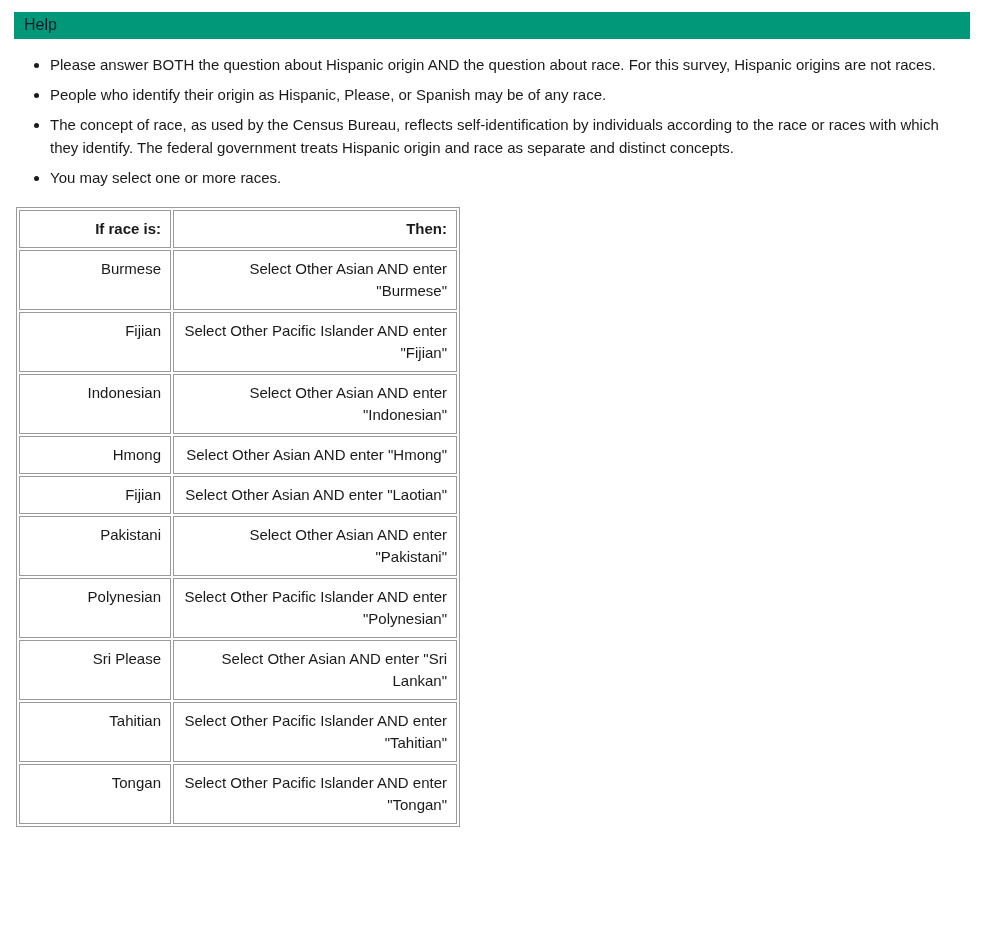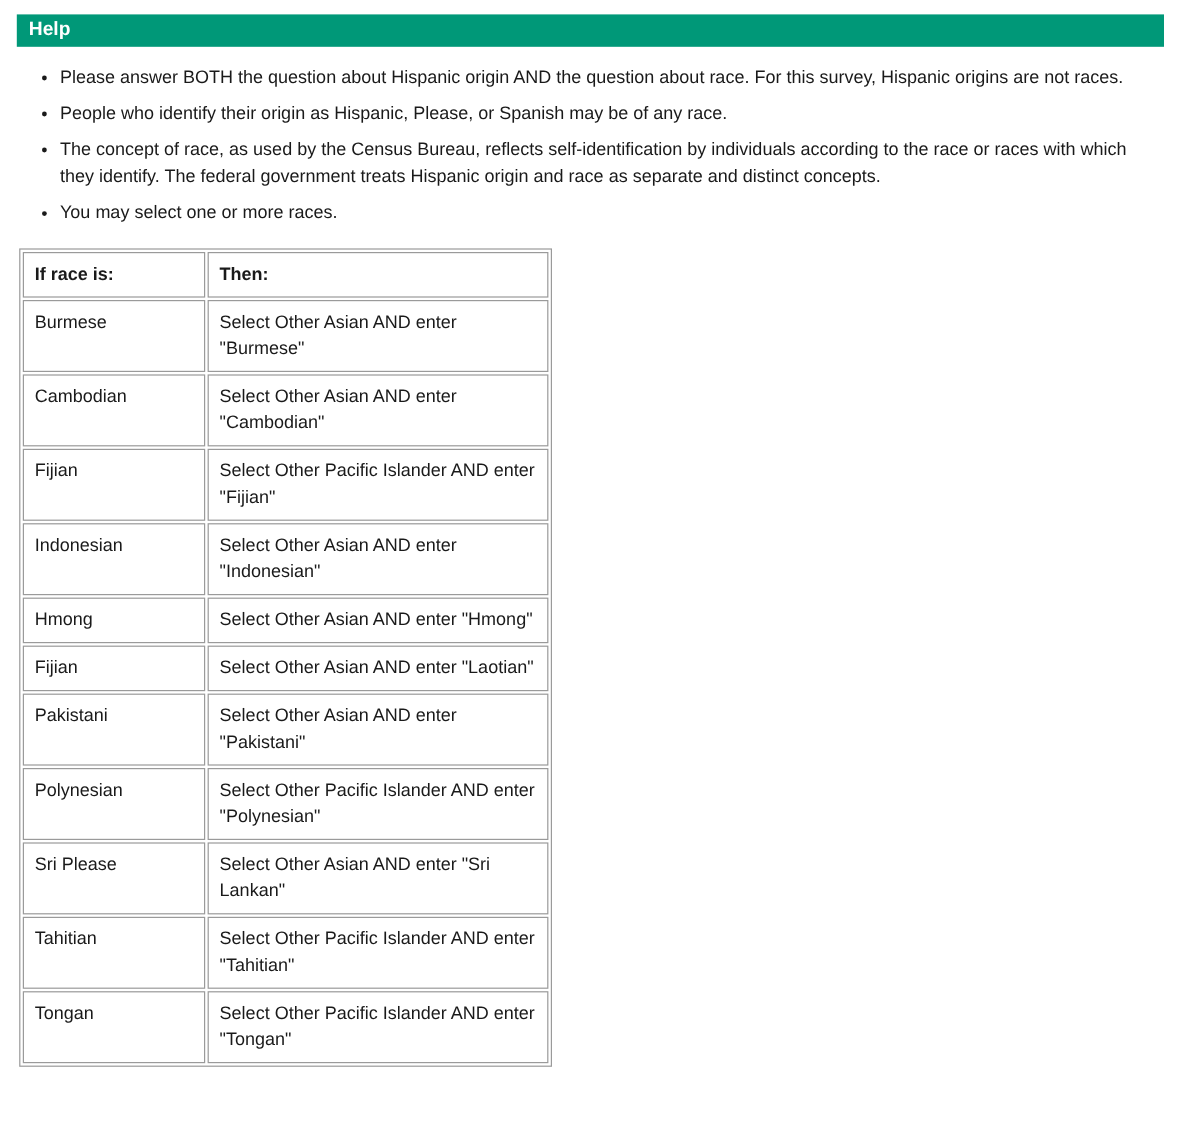--- a/index.html
+++ b/index.html
@@ -12,23 +12,23 @@
   }
   .page {
     width: 986px;
     min-height: 948px;
     background: #ffffff;
     padding: 12px 16px 10px 14px;
     position: relative;
   }
   .header-bar {
     background: #009878;
-    color: #ffffff;
+    color: #0f172a;
     font-size: 16px;
-    font-weight: bold;
+    font-weight: normal;
     padding: 4px 4px 5px 10px;
     line-height: 18px;
   }
   ul.help-bullets {
     margin: 14px 0 18px 0;
     padding-left: 36px;
     font-size: 15px;
   }
   ul.help-bullets li {
     margin-bottom: 7px;
@@ -43,21 +43,21 @@
     margin-left: 2px;
   }
   table.help-table th,
   table.help-table td {
     border: 1px solid #9a9a9a;
     background: #ffffff;
     padding: 7px 9px;
     font-size: 15px;
     line-height: 22px;
     vertical-align: top;
-    text-align: left;
+    text-align: right;
   }
   table.help-table th { font-weight: bold; }
   .col-race { width: 152px; }
   .col-then { width: 284px; }
 </style>
 </head>
 <body>
 
 <div class="page">
 
@@ -76,24 +76,20 @@
     <thead>
       <tr>
         <th class="col-race">If race is:</th>
         <th class="col-then">Then:</th>
       </tr>
     </thead>
     <tbody>
       <tr>
         <td class="col-race">Burmese</td>
         <td class="col-then">Select Other Asian AND enter "Burmese"</td>
-      </tr>
-      <tr>
-        <td class="col-race">Cambodian</td>
-        <td class="col-then">Select Other Asian AND enter "Cambodian"</td>
       </tr>
       <tr>
         <td class="col-race">Fijian</td>
         <td class="col-then">Select Other Pacific Islander AND enter "Fijian"</td>
       </tr>
       <tr>
         <td class="col-race">Indonesian</td>
         <td class="col-then">Select Other Asian AND enter "Indonesian"</td>
       </tr>
       <tr>

